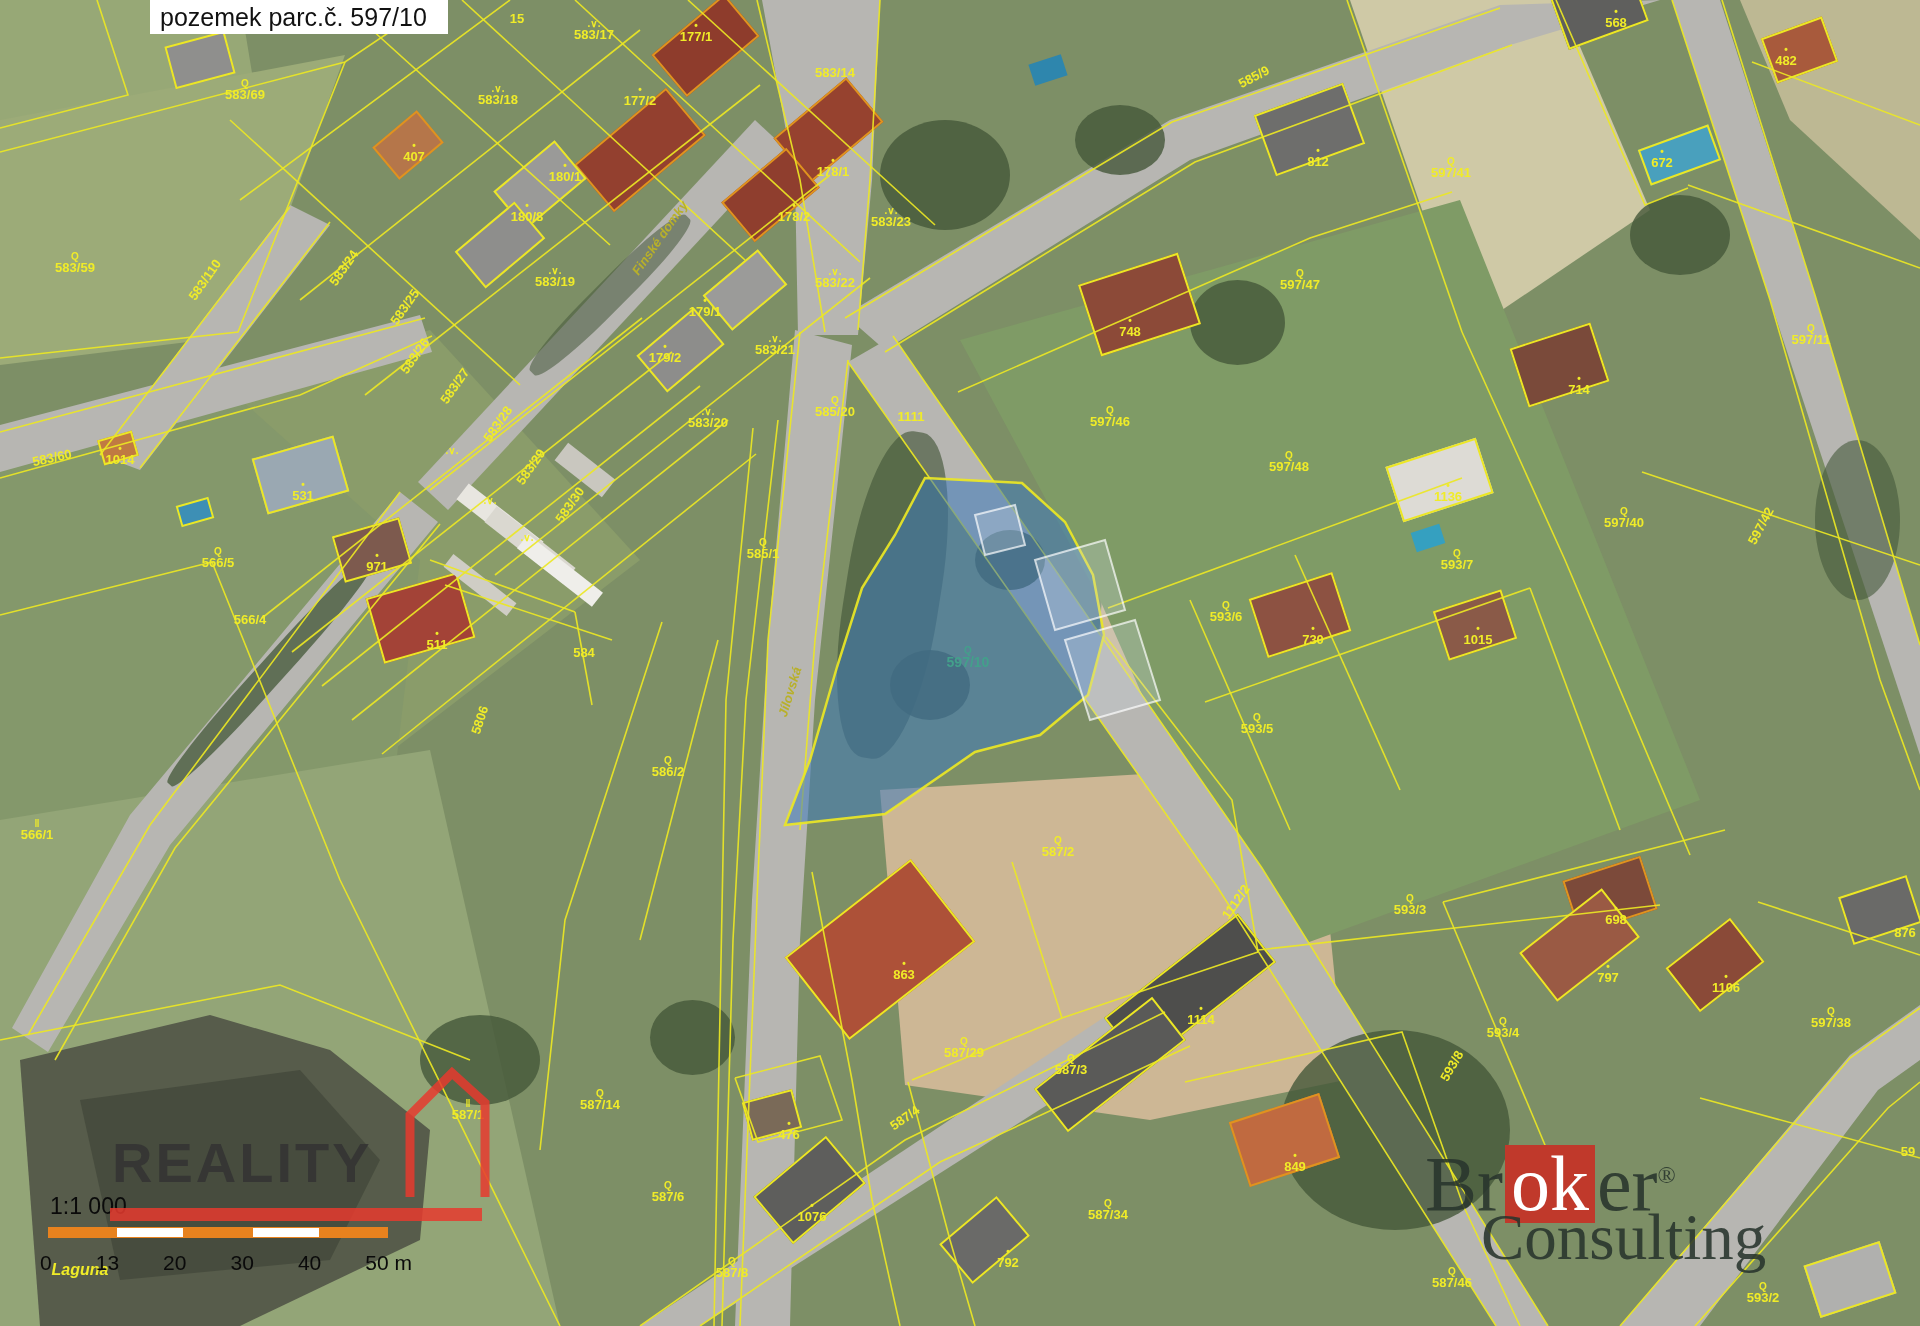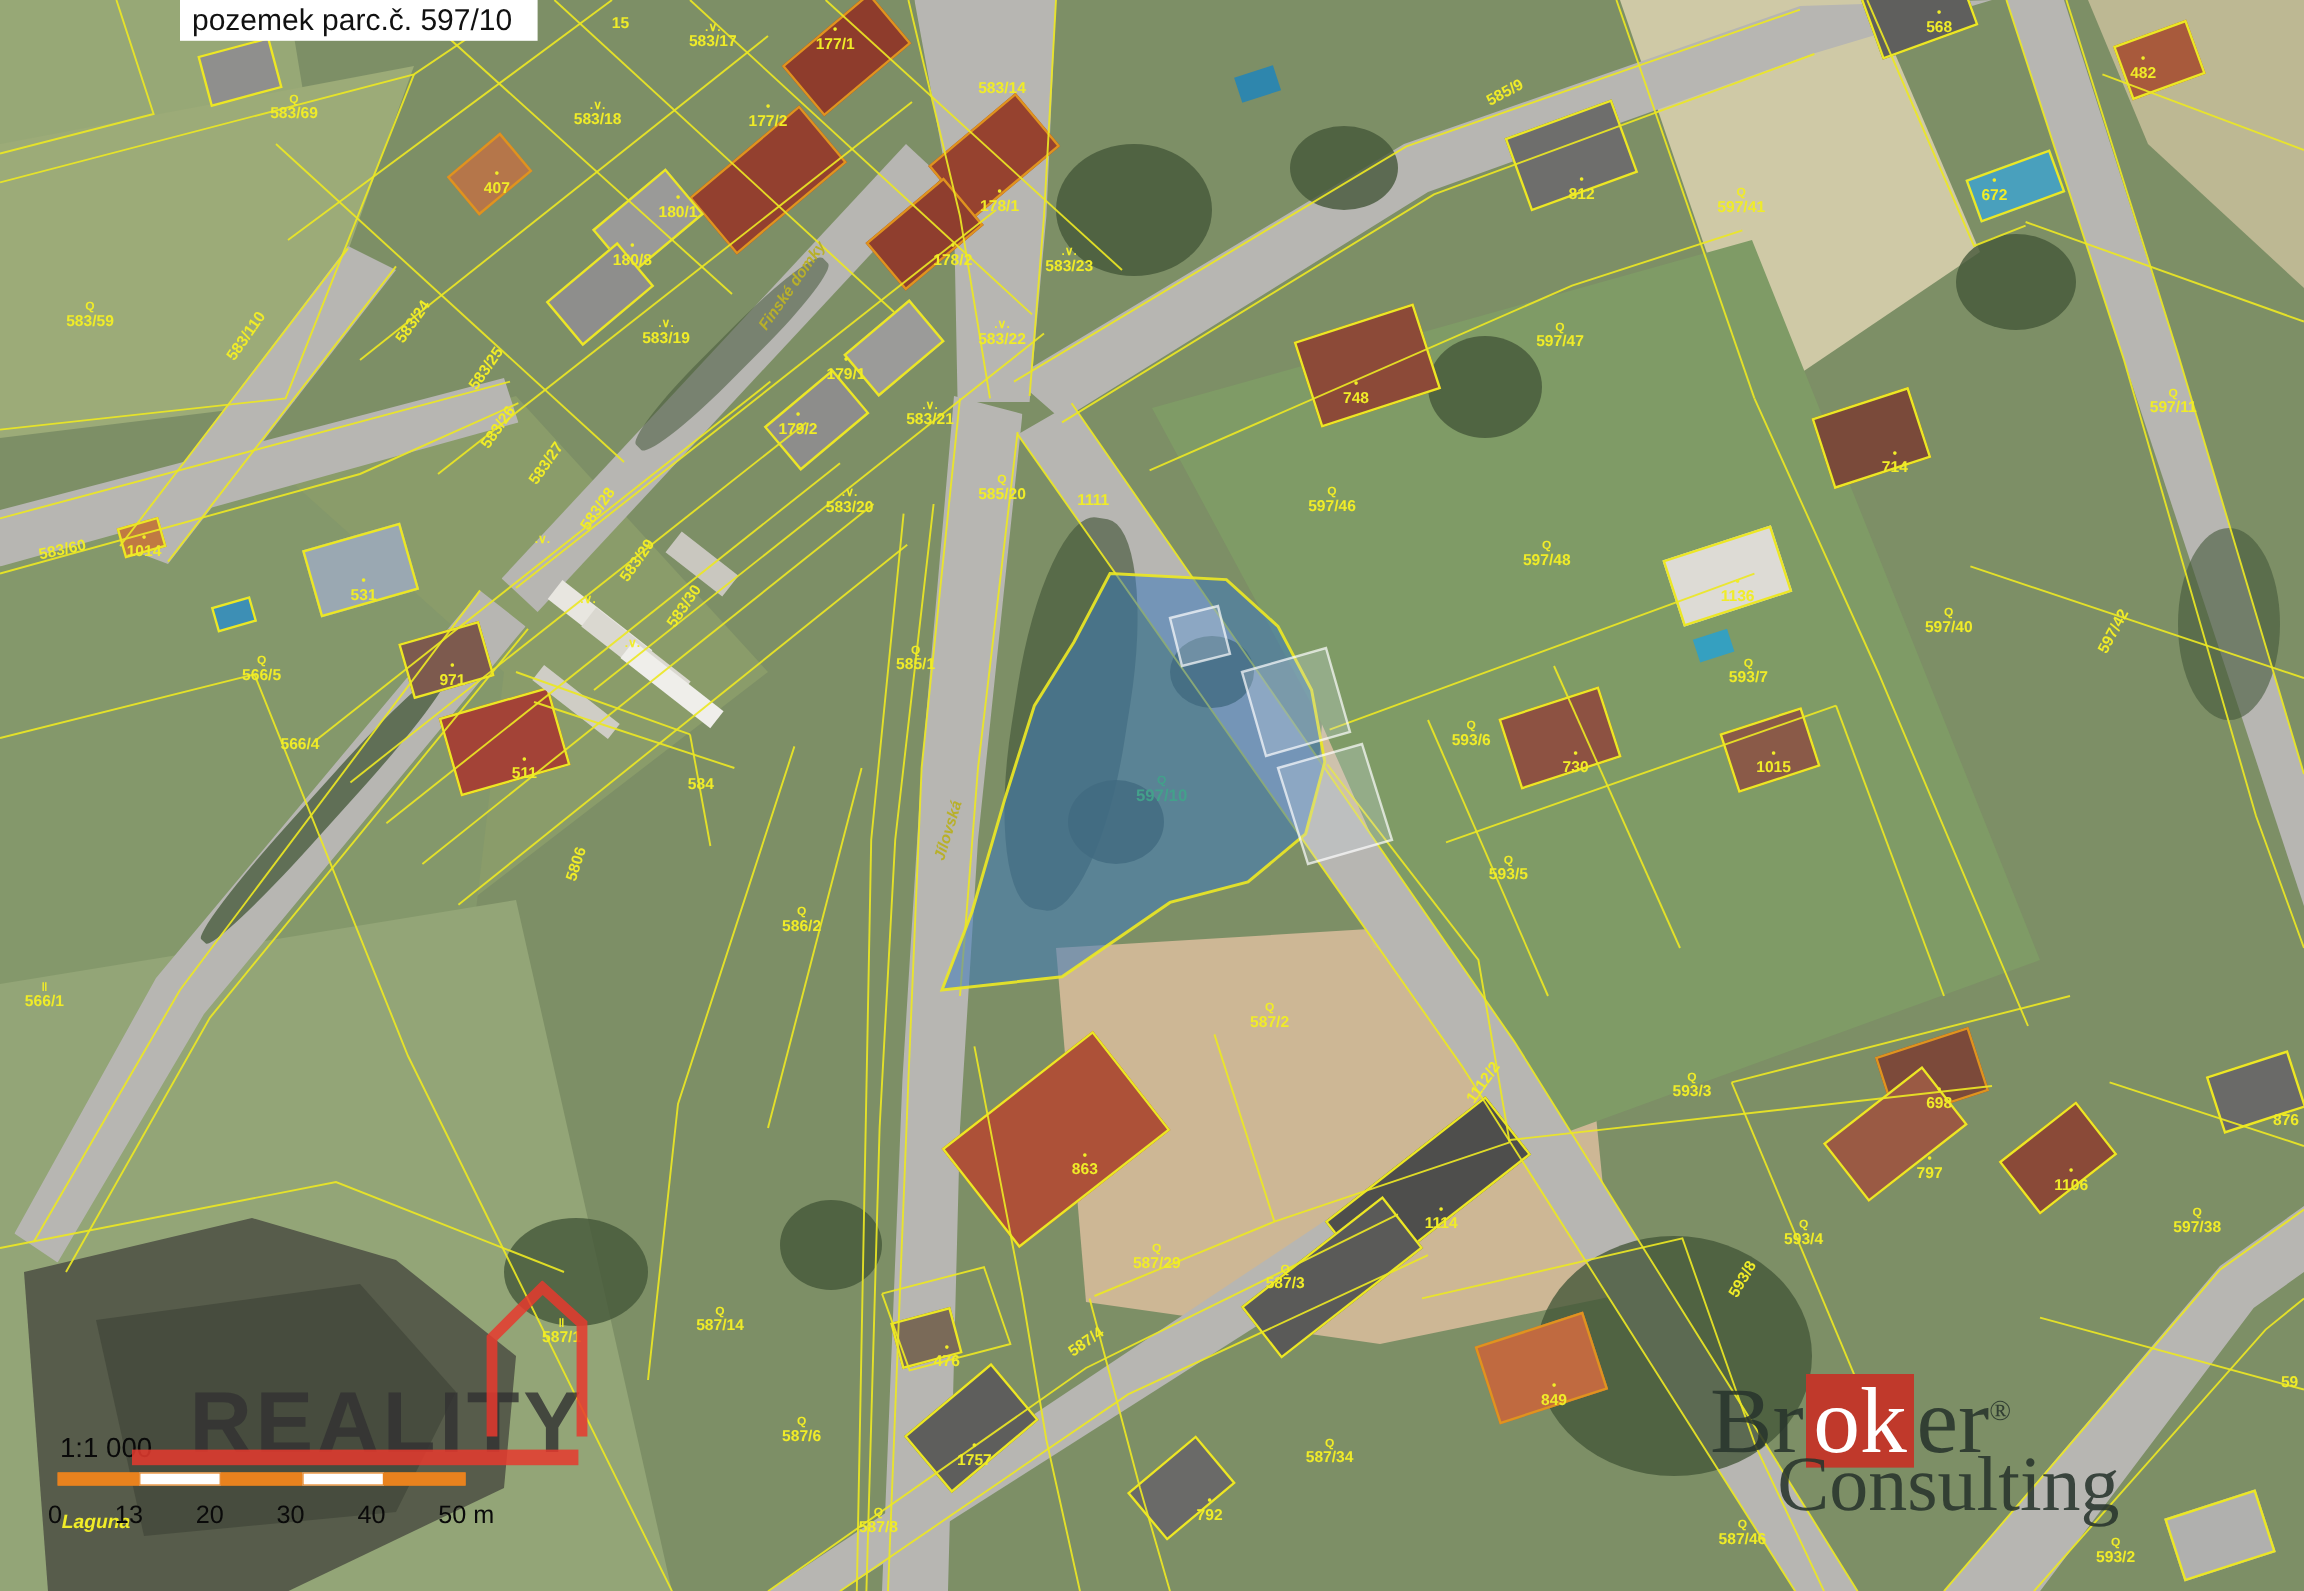--- a/index.html
+++ b/index.html
@@ -17,22 +17,22 @@
   .plabel .sym{font-size:10px;line-height:.9;}
   .plabel.st{color:#b8b02a;font-style:italic;}
   .plabel.hl{color:#43a08b;font-size:14px;}
   .plabel.wt{font-style:italic;font-size:16px;}
   .titlebox{position:absolute;left:150px;top:0;width:298px;height:34px;background:#fff;
             color:#111;font-size:25px;line-height:34px;padding-left:10px;box-sizing:border-box;
             white-space:nowrap;}
   
   .wm-left{position:absolute;left:40px;top:1075px;width:470px;height:250px;}
   .wm-ratio{position:absolute;left:10px;top:118px;color:#0a0a0a;font-size:23px;}
-  .wm-word1{position:absolute;left:72px;top:70px;font-size:72px;font-weight:900;
-            color:rgba(50,50,50,.82);letter-spacing:3px;margin-left:46px;}
+  .wm-word1{position:absolute;left:72px;top:55px;font-size:56px;font-weight:900;
+            color:rgba(50,50,50,.82);letter-spacing:3px;}
   .wm-bar{position:absolute;left:70px;top:133px;width:372px;height:13px;background:#e6392e;opacity:.85;}
   .wm-word2{position:absolute;left:74px;top:150px;font-size:56px;font-weight:900;
             color:rgba(50,50,50,.82);letter-spacing:3px;}
   .wm-cz{color:#d32f27;}
   .sbar{position:absolute;left:8px;top:152px;width:340px;height:11px;display:flex;}
   .sbar div{flex:1;background:#e8821e;border:1px solid #e8821e;box-sizing:border-box;}
   .sbar div:nth-child(even){background:#fff;}
   .sticks{position:absolute;left:0px;top:176px;width:372px;display:flex;
           justify-content:space-between;color:#0a0a0a;font-size:21px;}
   
@@ -420,21 +420,21 @@
       <div class="plabel" style="left: 668px; top: 1192px; transform: translate(-50%, -50%) rotate(0deg);">
         <div class="sym">Q</div>
         <div>587/6</div>
       </div>
       <div class="plabel" style="left: 732px; top: 1268px; transform: translate(-50%, -50%) rotate(0deg);">
         <div class="sym">Q</div>
         <div>587/8</div>
       </div>
       <div class="plabel" style="left: 812px; top: 1212px; transform: translate(-50%, -50%) rotate(0deg);">
         <div class="sym">•</div>
-        <div>1757</div>
+        <div>1076</div>
       </div>
       <div class="plabel" style="left: 1008px; top: 1258px; transform: translate(-50%, -50%) rotate(0deg);">
         <div class="sym">•</div>
         <div>792</div>
       </div>
       <div class="plabel" style="left: 1108px; top: 1210px; transform: translate(-50%, -50%) rotate(0deg);">
         <div class="sym">Q</div>
         <div>587/34</div>
       </div>
       <div class="plabel" style="left: 905px; top: 1118px; transform: translate(-50%, -50%) rotate(-35deg);">

